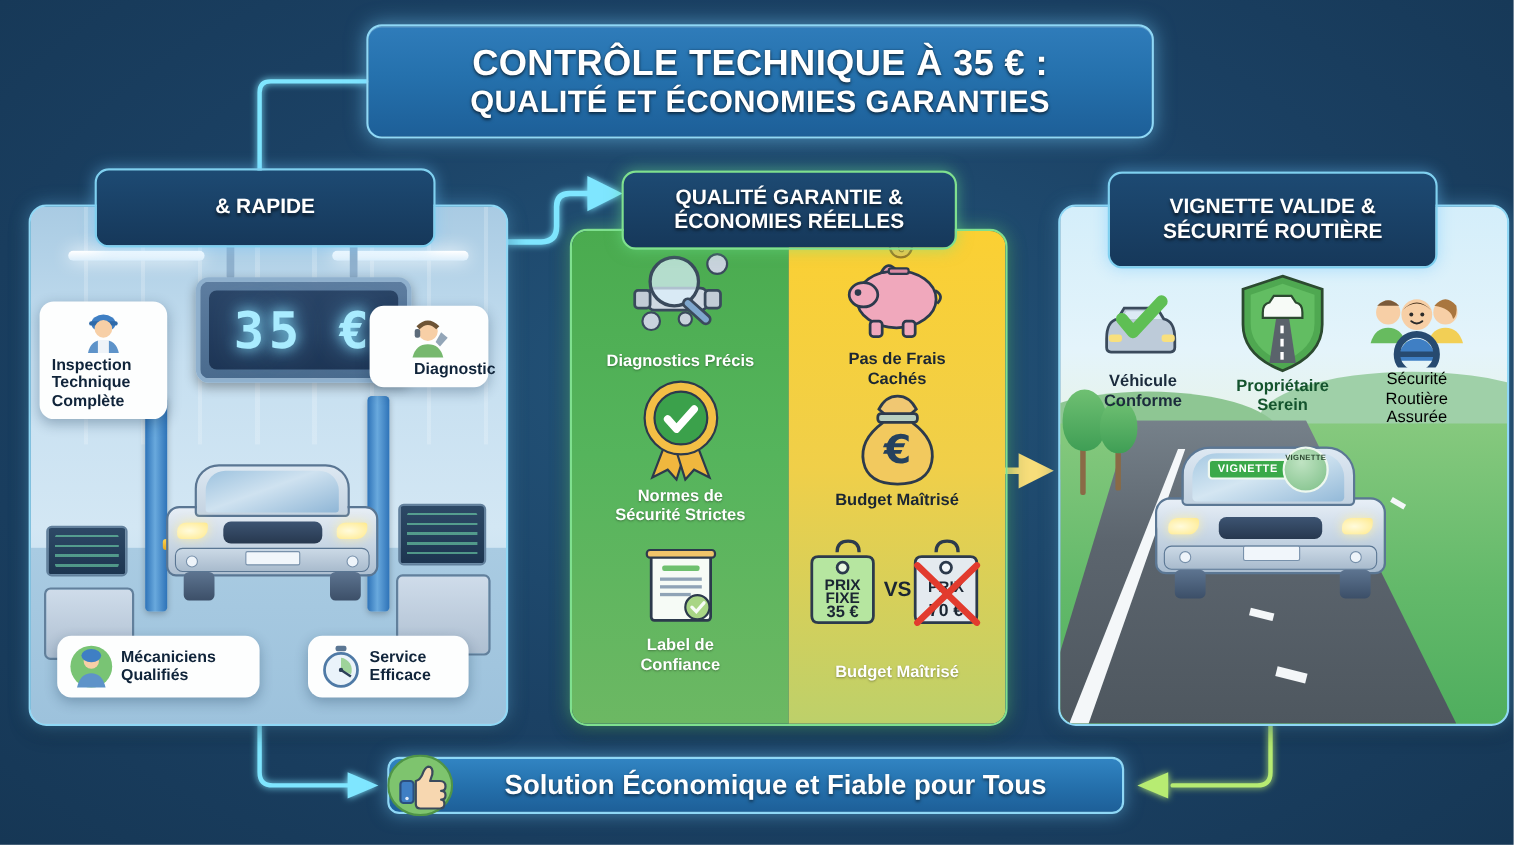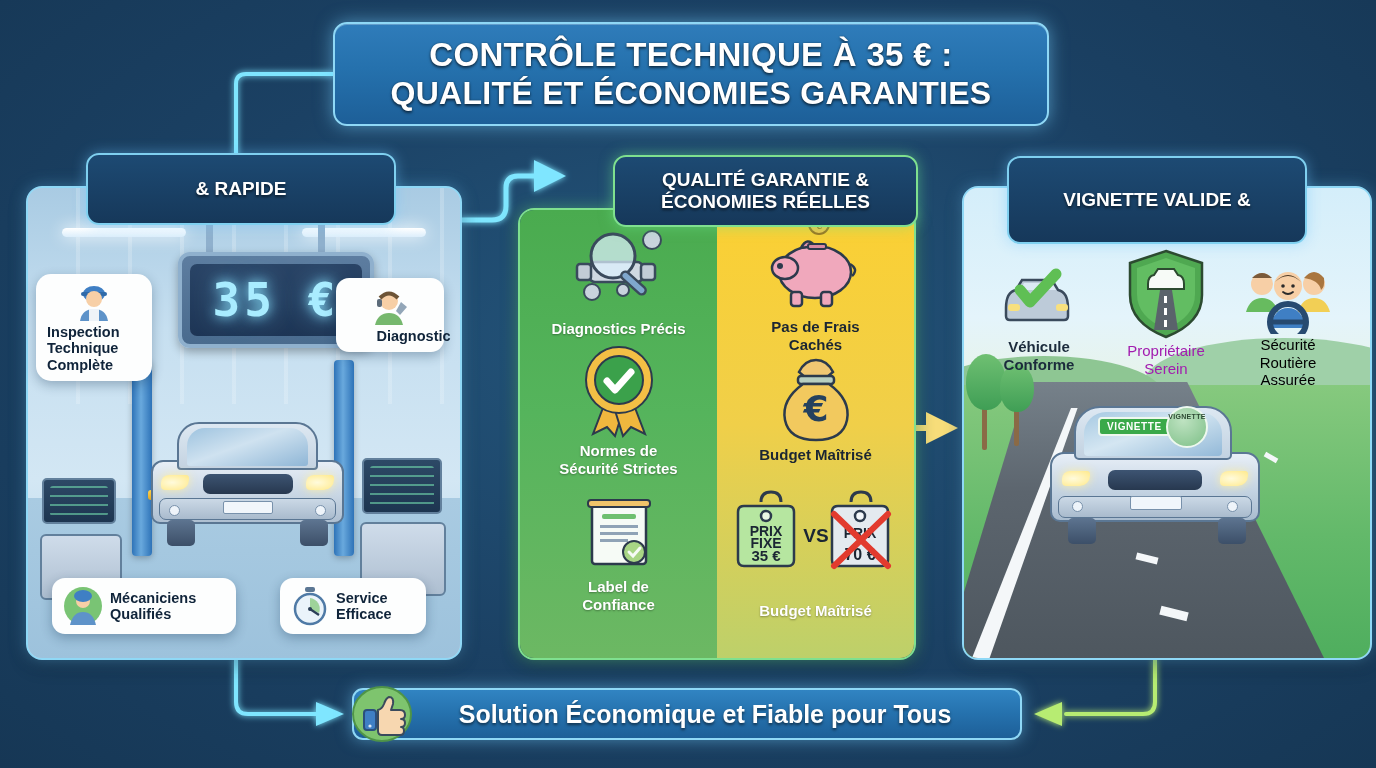--- a/index.html
+++ b/index.html
@@ -17,37 +17,37 @@
     background:linear-gradient(180deg,#2f7cba 0%,#2571ad 45%,#1d5f98 100%);
     border:2px solid #8fd8f6;
     box-shadow:0 0 18px rgba(120,210,255,.55), inset 0 1px 0 rgba(255,255,255,.25);
     display:flex; align-items:center; justify-content:center;
   }
   #title-banner .ttxt{
     color:#ffffff; font-weight:bold; font-size:33px; line-height:1.17;
     text-align:center; letter-spacing:.3px;
     text-shadow:0 2px 3px rgba(0,0,0,.55), 0 0 2px rgba(0,0,0,.4);
   }
-  #title-banner .ttxt .l2{ font-size:32px; }
+  #title-banner .ttxt .l2{ font-size:28px; }
 
   
   .panel{ position:absolute; border-radius:16px; overflow:hidden;
           border:2px solid #8fd8f6;
           box-shadow:0 0 16px rgba(110,200,255,.40), 0 6px 18px rgba(0,0,0,.30); }
   .panel-head{
     position:absolute; z-index:12;
     background:linear-gradient(180deg,#1d4a73 0%,#16385a 100%);
     border:2px solid #7fd0f0; border-radius:13px;
     display:flex; align-items:center; justify-content:center;
     color:#fff; font-weight:bold; font-size:19px; line-height:1.18; text-align:center;
     text-shadow:0 2px 3px rgba(0,0,0,.6);
     box-shadow:0 0 14px rgba(110,200,255,.45);
     padding:6px 14px;
   }
-  .panel-head.green{ border-color:#7fe08f; box-shadow:0 0 14px rgba(110,230,140,.5);margin-left:48px; }
+  .panel-head.green{ border-color:#7fe08f; box-shadow:0 0 14px rgba(110,230,140,.5); }
 
   
   #panel-left{ left:26px; top:186px; width:436px; height:474px;
                background:linear-gradient(180deg,#b9d6ea 0%,#cfe4f2 40%,#bcd9ec 100%); }
   #head-left{ left:86px; top:153px; width:310px; height:72px; }
 
   .g-wall{ position:absolute; inset:0;
     background:linear-gradient(180deg,#a9cbe3 0%,#c6dff0 30%,#d3e7f4 62%,#b4d3e8 100%); }
   .g-wall:after{ content:""; position:absolute; left:0; right:0; top:0; height:46%;
     background:repeating-linear-gradient(90deg, rgba(255,255,255,0) 0 48px, rgba(255,255,255,.20) 48px 52px); }
@@ -248,21 +248,21 @@
     <div class="cab" style="left:2px;top:64px;width:86px;height:74px;"></div>
   </div>
 </div>
 
 <div class="panel-head" id="head-left">
   <div>
     <div>&amp; RAPIDE</div>
   </div>
 </div>
 
-<div class="callout" style="left:36px;top:274px;width:116px;flex-direction:column;align-items:flex-start;gap:2px;border-radius:15px;">
+<div class="callout" style="left:36px;top:274px;width:116px;flex-direction:column;align-items:flex-start;gap:2px;">
   <svg class="ico" width="44" height="40" viewBox="0 0 44 40" style="align-self:center">
     <ellipse cx="22" cy="12" rx="11" ry="8" fill="#3f7fc4"></ellipse>
       <rect x="9" y="10" width="26" height="4" rx="2" fill="#2f6aa9"></rect>
     <circle cx="22" cy="17" r="8" fill="#f7cfa6"></circle>
     <path d="M8 39 q2-12 14-12 t14 12z" fill="#5e93c9"></path>
     <path d="M17 27 h10 v12 h-10z" fill="#eef3f8"></path>
   </svg>
   <div class="ctxt">
     <div>Inspection</div>
     <div>Technique</div>
@@ -456,20 +456,21 @@
     <div class="fog l" style="left:22px;bottom:32px;"></div>
     <div class="fog r" style="right:22px;bottom:32px;"></div>
     <div class="wheel l" style="left:18px;"></div>
     <div class="wheel r" style="right:14px;"></div>
   </div>
 </div>
 
 <div class="panel-head" id="head-right">
   <div>
     <div>VIGNETTE VALIDE &amp;</div>
+    <div>SÉCURITÉ ROUTIÈRE</div>
   </div>
 </div>
 
 <div style="position:absolute;left:984px;top:262px;width:110px;text-align:center;z-index:13;">
   <svg class="ico" width="90" height="74" viewBox="0 0 90 74" style="margin:0 auto 2px;">
     <path d="M12 46 q0-16 10-18 l6-10 h30 l6 10 q10 2 10 18 v8 q0 4-4 4 h-54 q-4 0-4-4z" fill="#bdcbd9" stroke="#3a4a5c" stroke-width="2.5"></path>
     <path d="M26 28 l4-7 h28 l4 7z" fill="#dceaf4"></path>
     <rect x="14" y="42" width="12" height="7" rx="3" fill="#f8e07e"></rect>
     <rect x="62" y="42" width="12" height="7" rx="3" fill="#f8e07e"></rect>
     <path d="M26 28 l10 12 26-28" fill="none" stroke="#5fbf54" stroke-width="11" stroke-linecap="round" stroke-linejoin="round"></path>
@@ -485,21 +486,21 @@
     <path d="M42 3 L78 15 v32 q0 28-36 42 Q6 75 6 47 V15z" fill="#4fa851" stroke="#2c4a30" stroke-width="2.5"></path>
     <path d="M42 10 L71 20 v26 q0 23-29 35 Q13 69 13 46 V20z" fill="#62bd62"></path>
     <path d="M30 82 L36 42 h12 l6 40z" fill="#5a636b"></path>
     <g fill="#fff">
         <rect x="40" y="48" width="3" height="7"></rect>
         <rect x="40" y="60" width="3" height="7"></rect>
         <rect x="40" y="72" width="3" height="7"></rect>
       </g>
     <path d="M24 36 q0-8 6-9 l4-6 h16 l4 6 q6 1 6 9 v5 h-36z" fill="#f7fbf7" stroke="#2c4a30" stroke-width="2"></path>
   </svg>
-  <div style="color:#a21caf;font-weight:normal;font-size:15px;line-height:1.18;">
+  <div style="color:#14532d;font-weight:bold;font-size:15px;line-height:1.18;">
     <div>Propriétaire</div>
     <div>Serein</div>
   </div>
 </div>
 
 <div style="position:absolute;left:1236px;top:262px;width:104px;text-align:center;z-index:13;">
   <svg class="ico" width="92" height="72" viewBox="0 0 92 72" style="margin:0 auto 2px;">
     <circle cx="20" cy="22" r="11" fill="#f7cfa6"></circle>
       <path d="M10 16 q10-10 20 0" fill="#7a5a3a"></path>
     <path d="M4 50 q4-14 16-14 t16 14z" fill="#67bb5f"></path>

